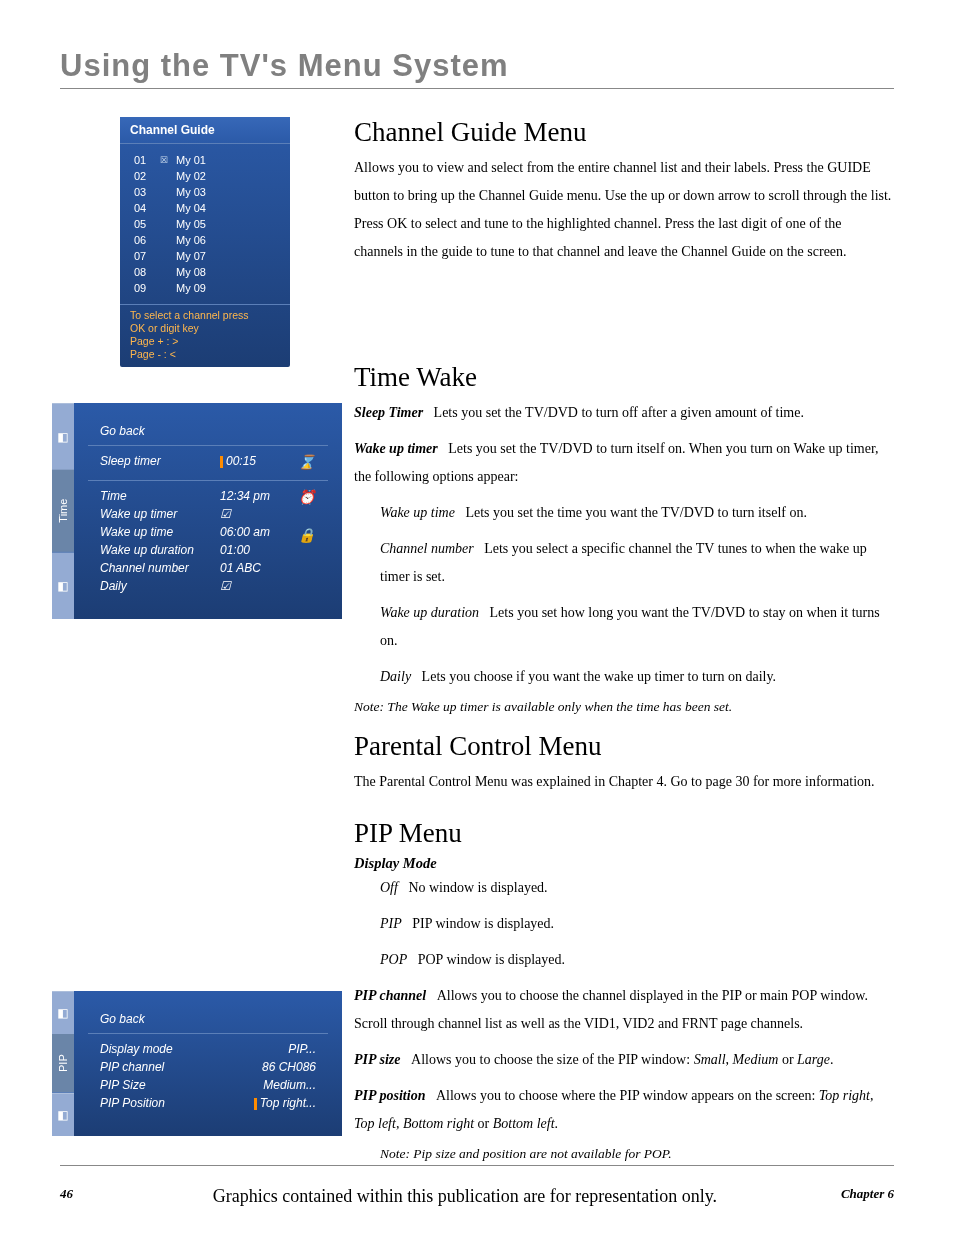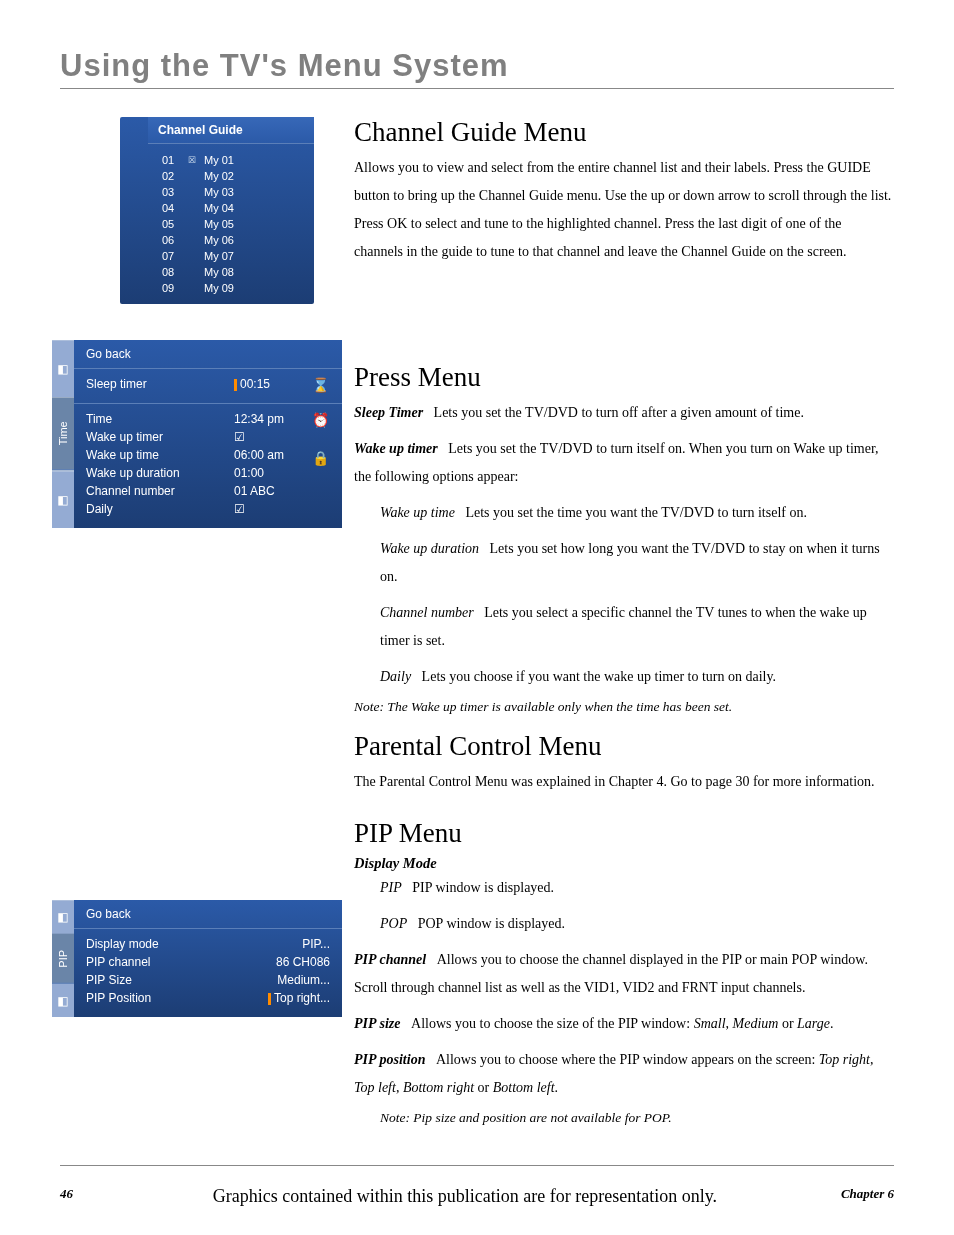--- a/index.html
+++ b/index.html
@@ -34,28 +34,27 @@
     flex-shrink: 0;
     display: flex;
     flex-direction: column;
     gap: 36px;
   }
   .right-col {
     flex: 1;
   }
   
   .cg-box {
-    width: 194px;
+    width: 170px;
     margin-left: 60px;
     background: linear-gradient(#2b5aa8, #1c3d74);
     color: #fff;
     font-family: Arial, sans-serif;
     font-size: 11px;
     border-radius: 2px;
-    padding-left: 28px;
   }
   .cg-head {
     padding: 6px 10px;
     font-weight: bold;
     font-size: 12px;
     border-bottom: 1px solid #5b7fb8;
     background: linear-gradient(#3768b8, #2b5aa8);
   }
   .cg-list {
     padding: 8px 0 8px 0;
@@ -101,21 +100,22 @@
   .tab.active {
     background: #6a85a8;
     writing-mode: vertical-rl;
     transform: rotate(180deg);
     font-size: 11px;
     padding: 8px 0;
   }
   .menu-body {
     flex: 1;
     background: linear-gradient(#2b5aa8, #1c3d74);
-    padding: 0;
+    padding: 14px;
+    font-style: italic;
   }
   .menu-goback {
     padding: 7px 12px;
     border-bottom: 1px solid #5b7fb8;
   }
   .menu-section {
     padding: 6px 12px 10px;
     display: flex;
     gap: 10px;
   }
@@ -222,20 +222,26 @@
             <span class="cg-num">08</span>
             <span class="cg-ck tick"></span>
             <span>My 08</span>
           </div>
           <div class="cg-row">
             <span class="cg-num">09</span>
             <span class="cg-ck tick"></span>
             <span>My 09</span>
           </div>
         </div>
+      <div class="cg-hint">
+        <div>To select a channel press</div>
+        <div>OK or digit key</div>
+        <div>Page + : &gt;</div>
+        <div>Page - : &lt;</div>
+      </div>
     </div>
 
     <div class="menu-box">
       <div class="menu-tabs">
         <div class="tab dim">◧</div>
         <div class="tab active">Time</div>
         <div class="tab dim">◧</div>
       </div>
       <div class="menu-body">
         <div class="menu-goback">Go back</div>
@@ -299,39 +305,40 @@
     </div>
   </div>
 
   <div class="right-col">
     <h1 class="sec">Channel Guide Menu</h1>
     <p class="body-p">Allows you to view and select from the entire channel list and their labels. Press the GUIDE button to bring up the Channel Guide menu. Use the up or down arrow to scroll through the list. Press OK to select and tune to the highlighted channel. Press the last digit of one of the channels in the guide to tune to that channel and leave the Channel Guide on the screen.</p>
 
     <div class="big-gap"></div>
       <div class="big-gap"></div>
 
-    <h1 class="sec">Press Menu</h1>
+    <h1 class="sec">Time Wake</h1>
     <p class="body-p"><span class="label">Sleep Timer</span>&nbsp;&nbsp;&nbsp;<span>Lets you set the TV/DVD to turn off after a given amount of time.</span></p>
     <p class="body-p"><span class="label">Wake up timer</span>&nbsp;&nbsp;&nbsp;<span>Lets you set the TV/DVD to turn itself on. When you turn on Wake up timer, the following options appear:</span></p>
     <p class="body-p indent"><span style="font-style:italic">Wake up time</span>&nbsp;&nbsp;&nbsp;<span>Lets you set the time you want the TV/DVD to turn itself on.</span></p>
+    <p class="body-p indent"><span style="font-style:italic">Channel number</span>&nbsp;&nbsp;&nbsp;<span>Lets you select a specific channel the TV tunes to when the wake up timer is set.</span></p>
     <p class="body-p indent"><span style="font-style:italic">Wake up duration</span>&nbsp;&nbsp;&nbsp;<span>Lets you set how long you want the TV/DVD to stay on when it turns on.</span></p>
-    <p class="body-p indent"><span style="font-style:italic">Channel number</span>&nbsp;&nbsp;&nbsp;<span>Lets you select a specific channel the TV tunes to when the wake up timer is set.</span></p>
     <p class="body-p indent"><span style="font-style:italic">Daily</span>&nbsp;&nbsp;&nbsp;<span>Lets you choose if you want the wake up timer to turn on daily.</span></p>
     <p class="note">Note: The Wake up timer is available only when the time has been set.</p>
 
     <h1 class="sec">Parental Control Menu</h1>
     <p class="body-p">The Parental Control Menu was explained in Chapter 4. Go to page 30 for more information.</p>
 
     <div style="height:14px"></div>
 
     <h1 class="sec">PIP Menu</h1>
     <p class="sub-head">Display Mode</p>
+    <p class="body-p indent"><span style="font-style:italic">Off</span>&nbsp;&nbsp;&nbsp;<span>No window is displayed.</span></p>
     <p class="body-p indent"><span style="font-style:italic">PIP</span>&nbsp;&nbsp;&nbsp;<span>PIP window is displayed.</span></p>
     <p class="body-p indent"><span style="font-style:italic">POP</span>&nbsp;&nbsp;&nbsp;<span>POP window is displayed.</span></p>
-    <p class="body-p"><span class="label">PIP channel</span>&nbsp;&nbsp;&nbsp;<span>Allows you to choose the channel displayed in the PIP or main POP window. Scroll through channel list as well as the VID1, VID2 and FRNT input channels.</span></p>
+    <p class="body-p"><span class="label">PIP channel</span>&nbsp;&nbsp;&nbsp;<span>Allows you to choose the channel displayed in the PIP or main POP window. Scroll through channel list as well as the VID1, VID2 and FRNT page channels.</span></p>
     <p class="body-p"><span class="label">PIP size</span>&nbsp;&nbsp;&nbsp;<span>Allows you to choose the size of the PIP window: </span><i>Small</i>, <i>Medium</i> or <i>Large</i>.</p>
     <p class="body-p"><span class="label">PIP position</span>&nbsp;&nbsp;&nbsp;<span>Allows you to choose where the PIP window appears on the screen: </span><i>Top right</i>, <i>Top left</i>, <i>Bottom right</i> or <i>Bottom left</i>.</p>
     <p class="note indent">Note: Pip size and position are not available for POP.</p>
   </div>
 </div>
 
 <div class="footer">
   <span class="pn">46</span>
   <span class="mid">Graphics contained within this publication are for representation only.</span>
   <span class="chap">Chapter 6</span>

